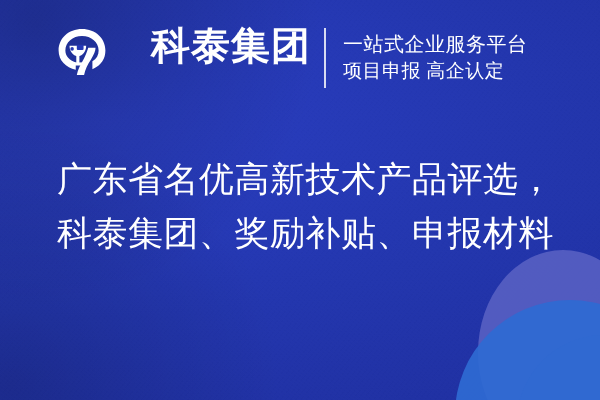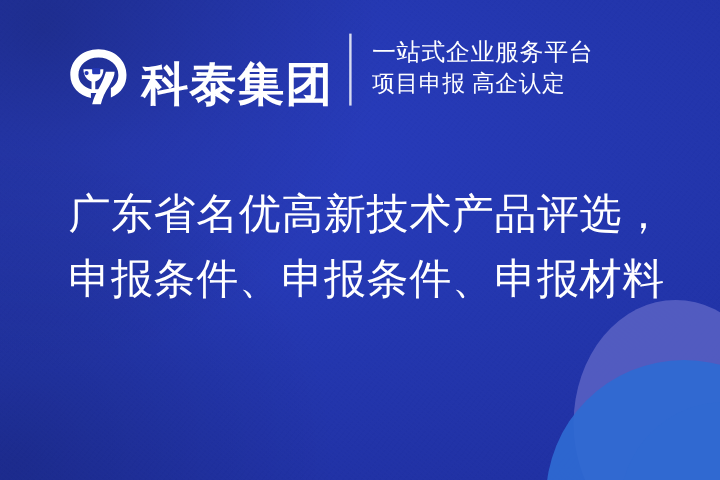--- a/index.html
+++ b/index.html
@@ -78,22 +78,23 @@
     position: absolute;
     left: 56px;
     top: 26px;
     display: flex;
     align-items: center;
     height: 64px;
   }
 
   .brand {
     display: flex;
-    align-items: flex-end;
+    align-items: flex-start;
     height: 64px;
+    gap: 33px;
   }
 
   .logo-mark {
     width: 52px;
     height: 52px;
     flex: 0 0 52px;
     margin-right: 10px;
     display: block;
   }
 
@@ -195,16 +196,16 @@
 
     <div class="tagline-block">
       <div class="tagline-main">一站式企业服务平台</div>
       <div class="tagline-sub">项目申报 高企认定</div>
     </div>
 
   </div>
 
   <div class="headline">
     <div class="headline-line">广东省名优高新技术产品评选，</div>
-    <div class="headline-line">申报条件、申报条件、申报材料</div>
+    <div class="headline-line">科泰集团、奖励补贴、申报材料</div>
   </div>
 
 </div>
 
 </body></html>

